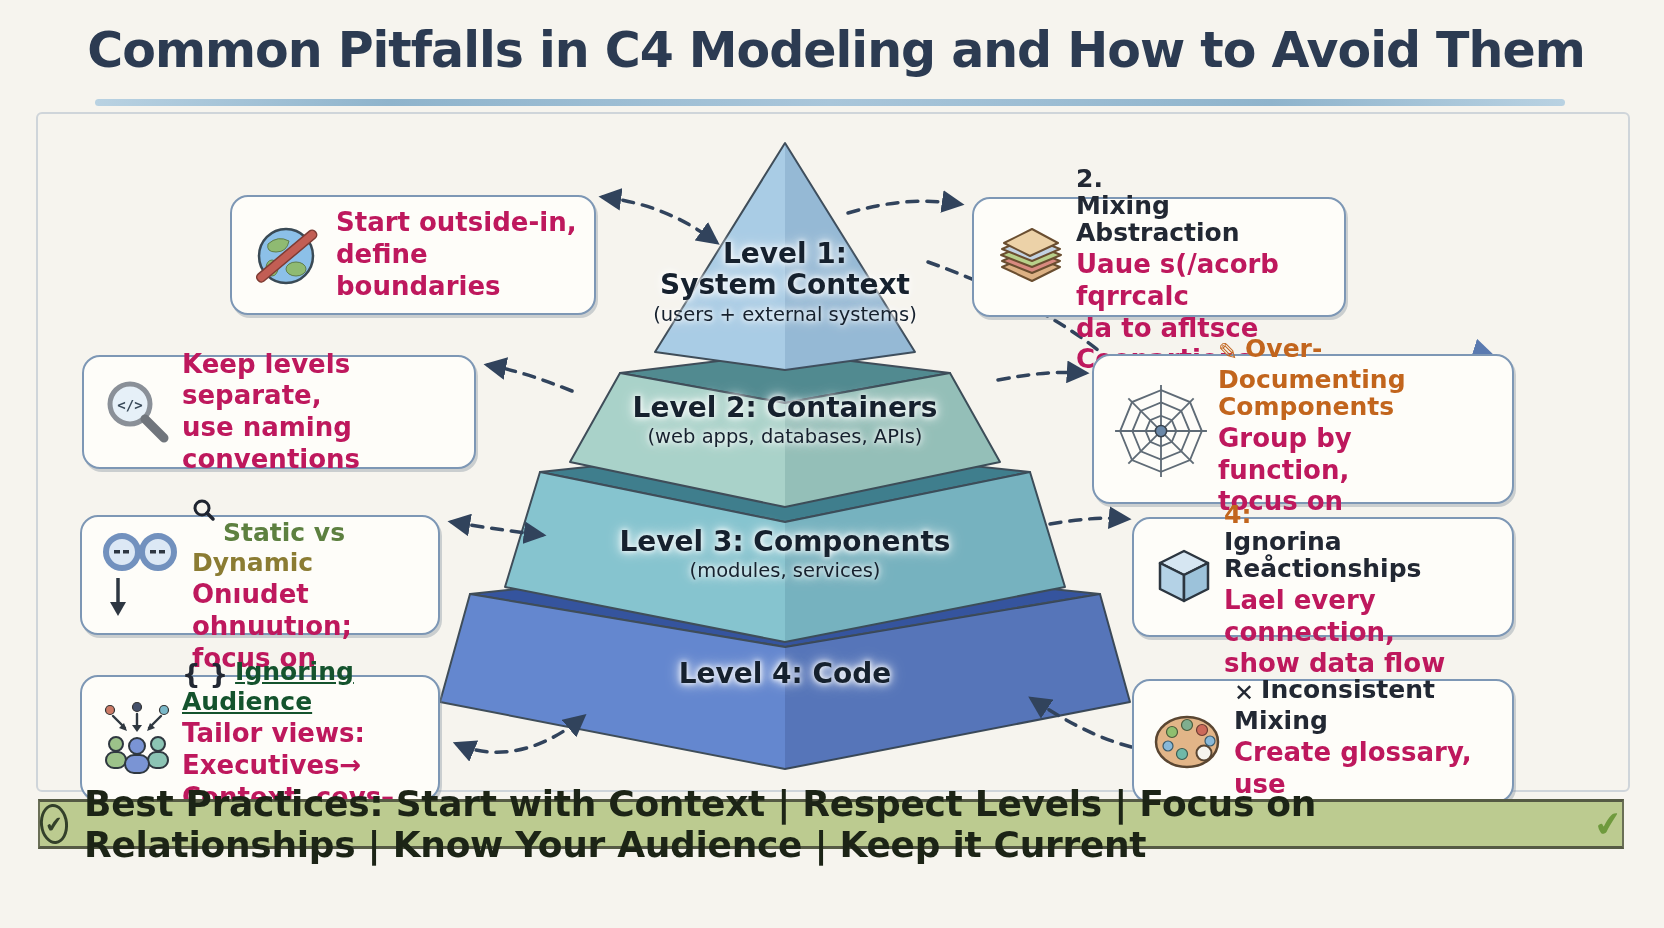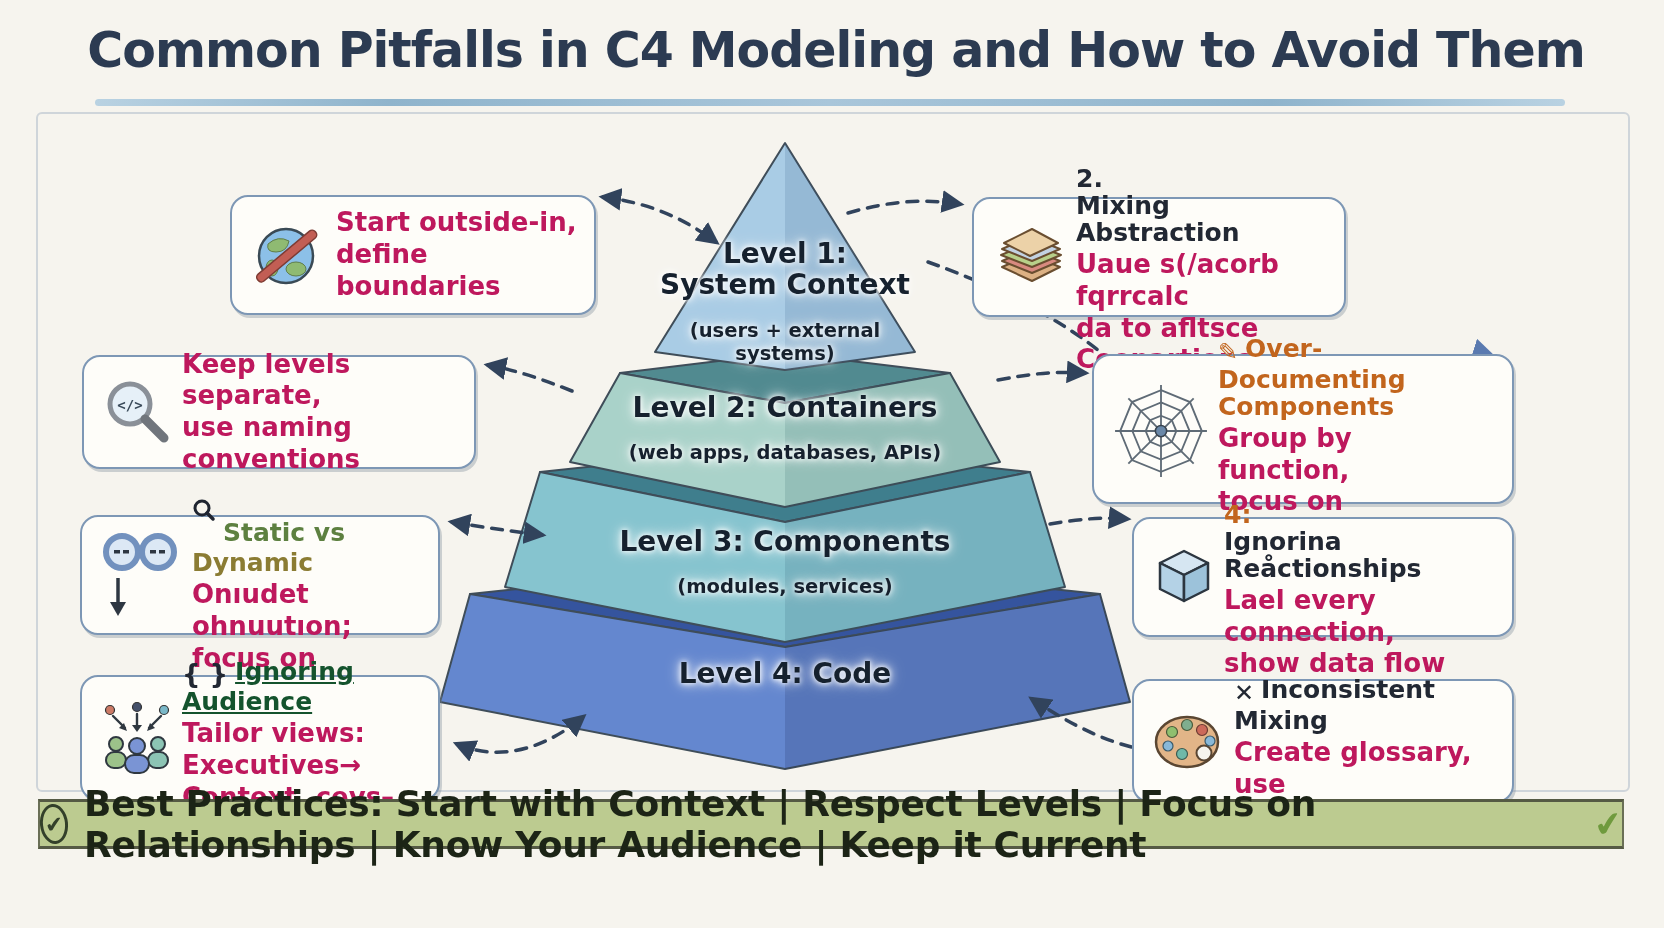--- a/index.html
+++ b/index.html
@@ -19,21 +19,21 @@
   .c-icon{flex:0 0 auto;display:flex;align-items:center;justify-content:center;margin:0 8px;}
   .c-text{flex:1 1 auto;min-width:0;}
   .c-title{font-size:25px;font-weight:700;line-height:1.08;white-space:pre-line;margin-bottom:3px;
            display:block;}
   .c-title .badge{display:inline-block;vertical-align:-3px;margin-right:7px;}
   .c-body{font-size:26px;font-weight:600;line-height:1.22;color:#be185d;white-space:pre-line;}
   
   .p-label{position:absolute;text-align:center;color:#16212e;
            text-shadow:0 0 5px rgba(255,255,255,.95),0 0 10px rgba(255,255,255,.9),0 0 16px rgba(255,255,255,.8);}
   .p-title{font-size:28px;font-weight:700;line-height:1.12;white-space:pre-line;}
-  .p-sub{font-size:19.5px;font-weight:700;margin-top:18px;}
+  .p-sub{font-size:19.5px;font-weight:400;margin-top:2px;}
   
   .footer-bar{position:absolute;left:38px;top:799px;width:1586px;height:50px;background:#bccb90;
               border-top:3px solid #555a44;border-bottom:3px solid #555a44;border-left:2px solid #6a6f56;
               border-right:2px solid #6a6f56;display:flex;align-items:center;justify-content:center;
               gap:16px;box-sizing:border-box;}
   .footer-text{font-size:36px;font-weight:700;color:#1c2416;letter-spacing:-.3px;}
   .circle-check{width:34px;height:34px;border:3px solid #33402a;border-radius:50%;display:flex;
               align-items:center;justify-content:center;font-size:22px;font-weight:700;color:#33402a;
               transform:rotate(-6deg);}
   .green-check{font-size:34px;font-weight:700;color:#6f9a3d;transform:rotate(-8deg);}

